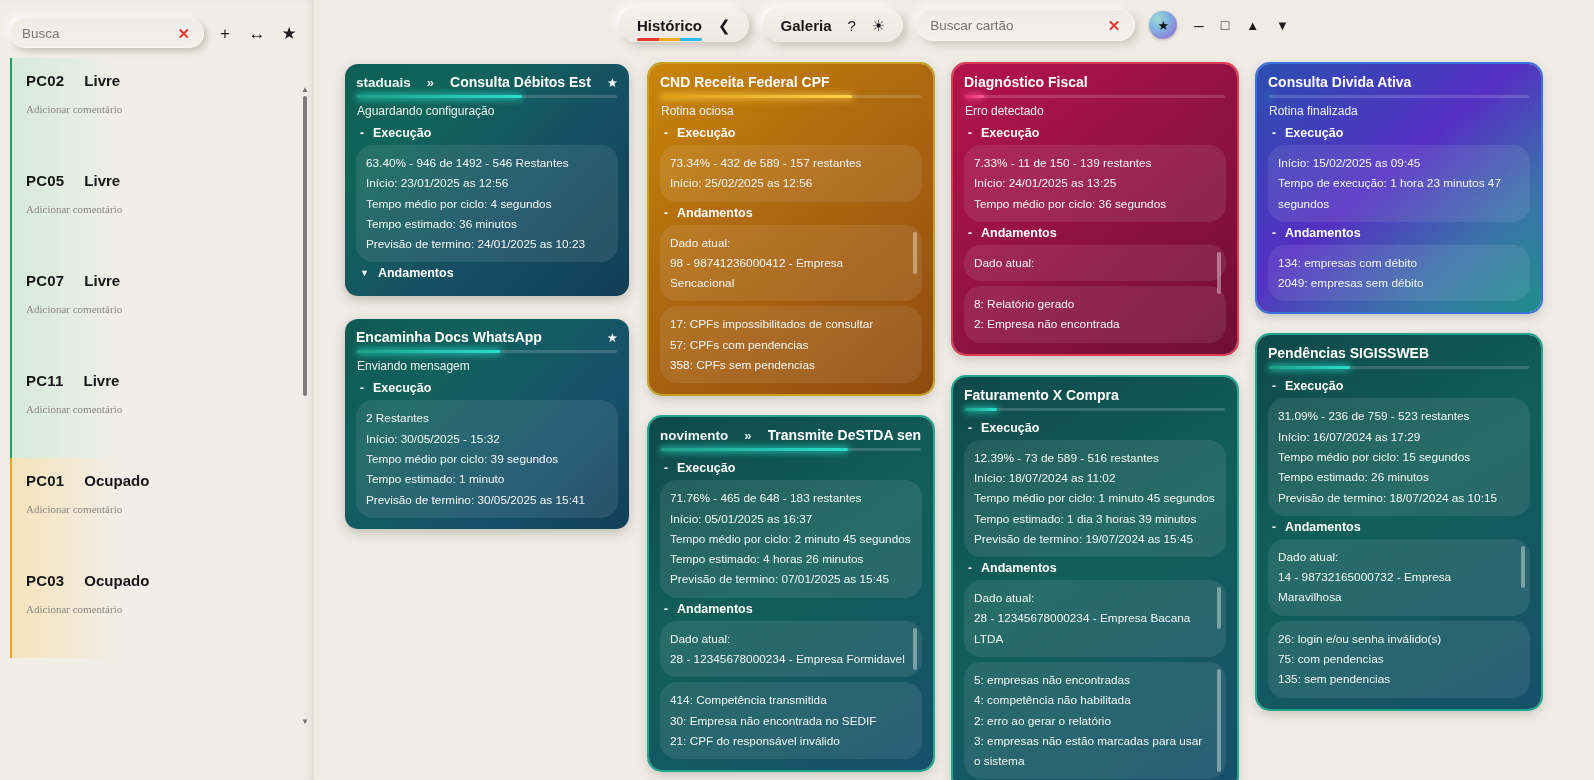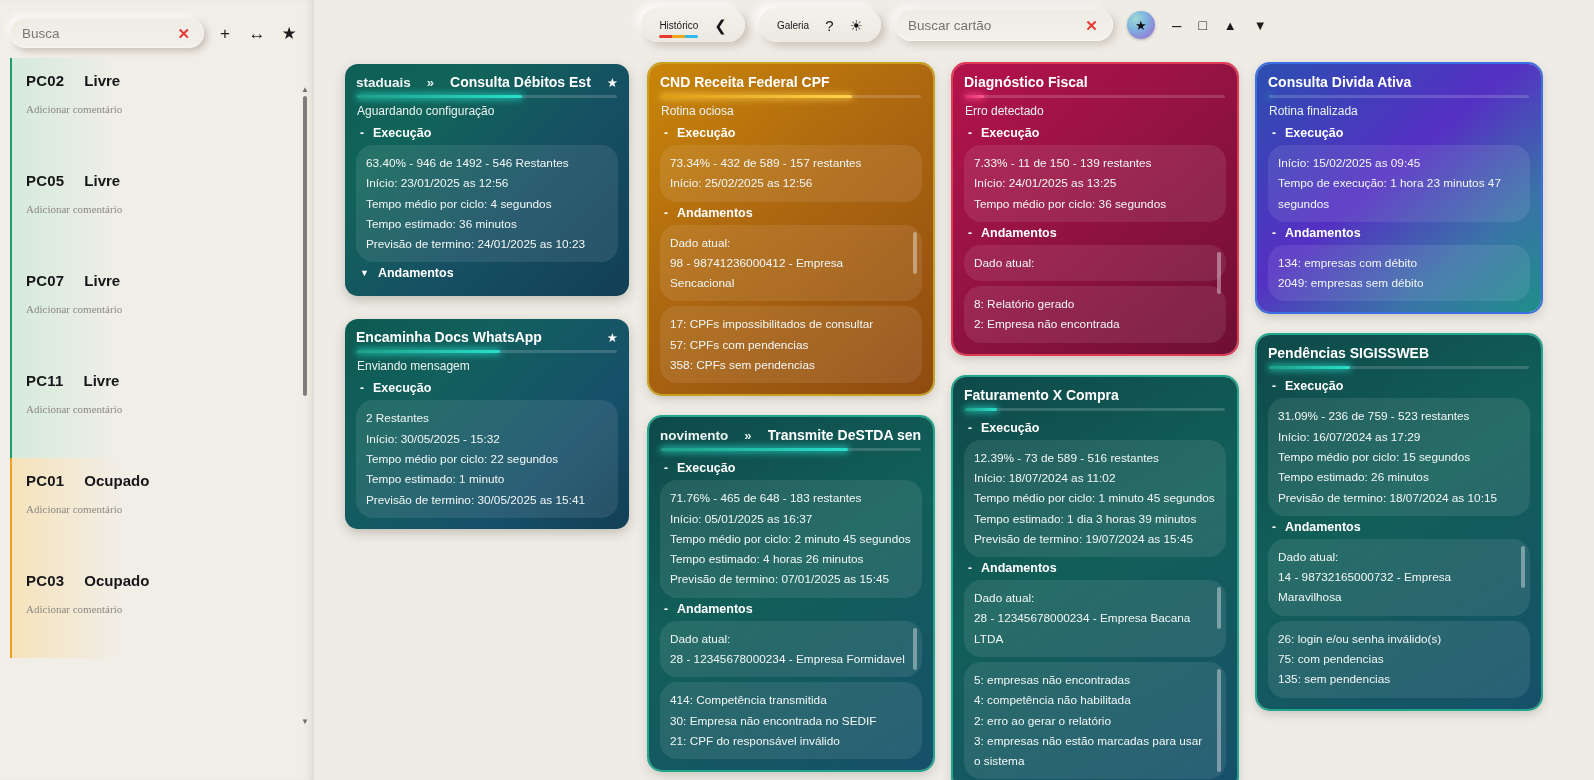--- a/index.html
+++ b/index.html
@@ -88,21 +88,21 @@
     gap: 14px;
   }
   .tb-group {
     height: 34px; border-radius: 18px;
     background: linear-gradient(180deg,#f4f1eb,#ece9e3);
     box-shadow: 4px 4px 9px rgba(165,155,140,.5), -4px -4px 9px rgba(255,255,255,.95);
     display: flex; align-items: center; gap: 16px;
     padding: 0 18px;
   }
   .tb-label {
-    font-size: 10px; font-weight: 400; color: #17171a; position: relative;
+    font-size: 15px; font-weight: 700; color: #17171a; position: relative;
     white-space: nowrap; cursor: pointer;
   }
   .tb-underline {
     position: absolute; left: 0; right: 0; bottom: -7px; height: 3px;
     display: flex; border-radius: 2px; overflow: hidden;
   }
   .tb-underline i { flex: 1 1 33.33%; height: 3px; display: block; }
   .tb-ic { font-size: 15px; color: #17171a; cursor: pointer; line-height: 1; }
   .tb-search {
     width: 218px; height: 32px; border-radius: 17px;
@@ -340,21 +340,21 @@
             <i style="width: 55%;"></i>
           </div>
           <div class="substatus">Enviando mensagem</div>
           <div class="sect-head">
             <span class="tw dash">-</span>
             <span>Execução</span>
           </div>
           <div class="panel">
             <div class="ln">2 Restantes</div>
             <div class="ln">Início: 30/05/2025 - 15:32</div>
-            <div class="ln">Tempo médio por ciclo: 22 segundos</div>
+            <div class="ln">Tempo médio por ciclo: 39 segundos</div>
             <div class="ln">Tempo estimado: 1 minuto</div>
             <div class="ln">Previsão de termino: 30/05/2025 as 15:41</div>
           </div>
         </div>
       </div>
       <div class="col">
         <div class="card orange ring-amber">
           <div class="card-title-row">
             <span class="card-title">CND Receita Federal CPF</span>
           </div>

